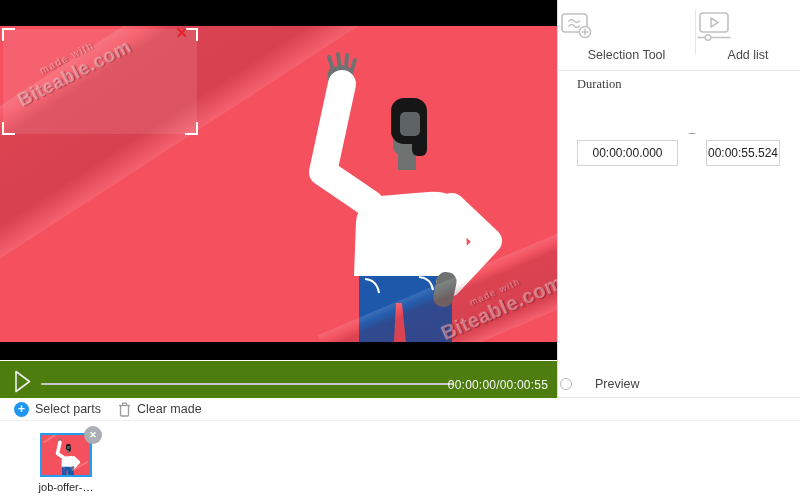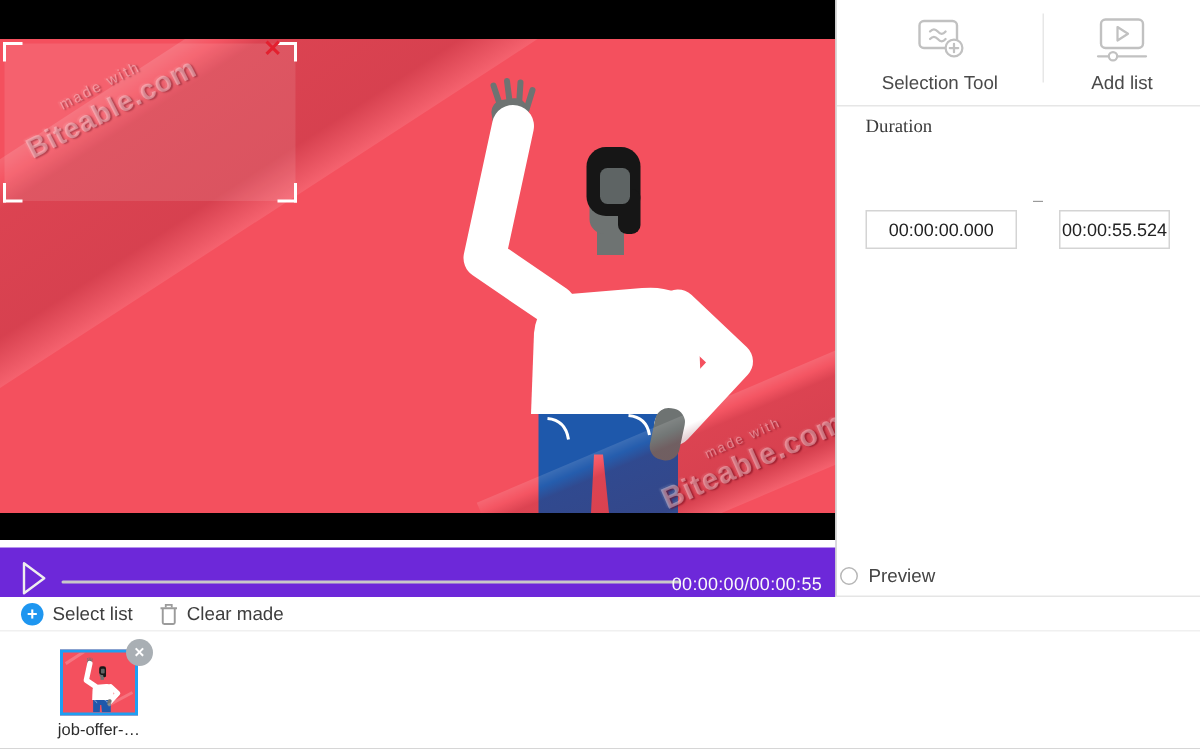--- a/index.html
+++ b/index.html
@@ -38,47 +38,47 @@
   .corner { position:absolute; width:13px; height:13px; }
   .corner.tl { left:-1px;  top:-1px;    border-left:2px solid #fff;  border-top:2px solid #fff; }
   .corner.tr { right:-1px; top:-1px;    border-right:2px solid #fff; border-top:2px solid #fff; }
   .corner.bl { left:-1px;  bottom:-1px; border-left:2px solid #fff;  border-bottom:2px solid #fff; }
   .corner.br { right:-1px; bottom:-1px; border-right:2px solid #fff; border-bottom:2px solid #fff; }
   .sel-close { position:absolute; top:-4px; right:9px; color:#E3202F; font-size:15px;
     font-weight:bold; line-height:1; cursor:pointer; }
 
   
   .player-controls { position:absolute; left:0; top:360px; width:557px; height:38px;
-    background:#6d28d9; border-top:5px solid #ffffff; }
+    background:#4d7c0f; border-top:1px solid #ffffff; }
   .play-btn { position:absolute; left:14px; top:9px; width:18px; height:23px; cursor:pointer; background:none; border:none; padding:0; }
   .progress { position:absolute; left:41px; top:22px; width:413px; height:2px;
     background:#c9c9c9; border-radius:1px; cursor:pointer; }
   .time { position:absolute; right:9px; top:17px; font-size:12px; color:#fafafa; letter-spacing:0.2px; }
 
   
   .right-panel { position:absolute; left:557px; top:0; width:243px; height:398px;
     background:#fff; border-left:1px solid #dadada; border-bottom:1px solid #e5e5e5; }
   .tool-row { display:flex; height:71px; border-bottom:1px solid #e6e6e6; align-items:stretch; }
-  .tool-btn { flex:1.32; display:flex; flex-direction:column; align-items:center; justify-content:center;
+  .tool-btn { flex:1.32; display:flex; flex-direction:column; justify-content:center;
     gap:6px; cursor:pointer; background:none; border:none; font-family:inherit; padding:4px 0 2px; }
   .tool-btn.second { flex:1; }
   .tool-divider { width:1px; background:#e7e7e7; margin:9px 0 15px; }
   .tool-label { font-size:12.5px; color:#4a4a4a; }
   .tool-icon svg { display:block; }
 
   .duration-section { padding:6px 0 0 19px; }
   .duration-label { font-size:12.5px; color:#3a3a3a;font-family:Liberation Serif, serif; }
   .duration-inputs { display:flex; align-items:center; margin-top:8px; }
   input.dur { height:26px; border:1px solid #d4d4d4; background:#fff; text-align:center;
     font-size:12px; color:#222; font-family:inherit; outline:none; padding:0;margin-top:40px; }
   .dur-start { width:101px; }
   .dur-end   { width:74px; }
   .dur-dash  { width:28px; text-align:center; color:#9a9a9a; font-size:12px; }
 
-  .preview-row { position:absolute; left:2px; bottom:6px; display:flex; align-items:center; gap:7px; }
+  .preview-row { position:absolute; left:2px; bottom:6px; display:flex; align-items:center; gap:23px; }
   .radio { width:12px; height:12px; border:1px solid #b7b7b7; border-radius:50%; background:#fff; cursor:pointer; }
   .preview-label { font-size:12.5px; color:#454545; }
 
   
   .bottom-section { position:absolute; left:0; top:398px; width:800px; height:101px; background:#fff; }
   .bottom-toolbar { height:23px; border-bottom:1px solid #f0f0f0; display:flex; align-items:center;
     padding-left:14px; gap:17px; }
   .tb-btn { display:flex; align-items:center; gap:6px; cursor:pointer; background:none; border:none;
     font-family:inherit; font-size:12.5px; color:#3e3e3e; padding:0; }
   .plus-circle { width:15px; height:15px; border-radius:50%; background:#1E96F0; color:#fff;
@@ -214,21 +214,21 @@
     <div class="preview-row">
       <span class="radio"></span>
       <span class="preview-label">Preview</span>
     </div>
   </div>
 
   <div class="bottom-section">
     <div class="bottom-toolbar">
       <button class="tb-btn">
         <span class="plus-circle">+</span>
-        <span>Select list</span>
+        <span>Select parts</span>
       </button>
       <button class="tb-btn">
         <span class="trash-icon">
           <svg width="13" height="15" viewBox="0 0 13 15">
             <path d="M2.5,3.5 L2.5,13 Q2.5,14 3.5,14 L9.5,14 Q10.5,14 10.5,13 L10.5,3.5" fill="none" stroke="#9b9b9b" stroke-width="1.3"></path>
             <path d="M1,3.5 L12,3.5" stroke="#9b9b9b" stroke-width="1.3"></path>
             <path d="M4.5,3 L4.5,1.2 L8.5,1.2 L8.5,3" fill="none" stroke="#9b9b9b" stroke-width="1.2"></path>
           </svg>
         </span>
         <span>Clear made</span>

